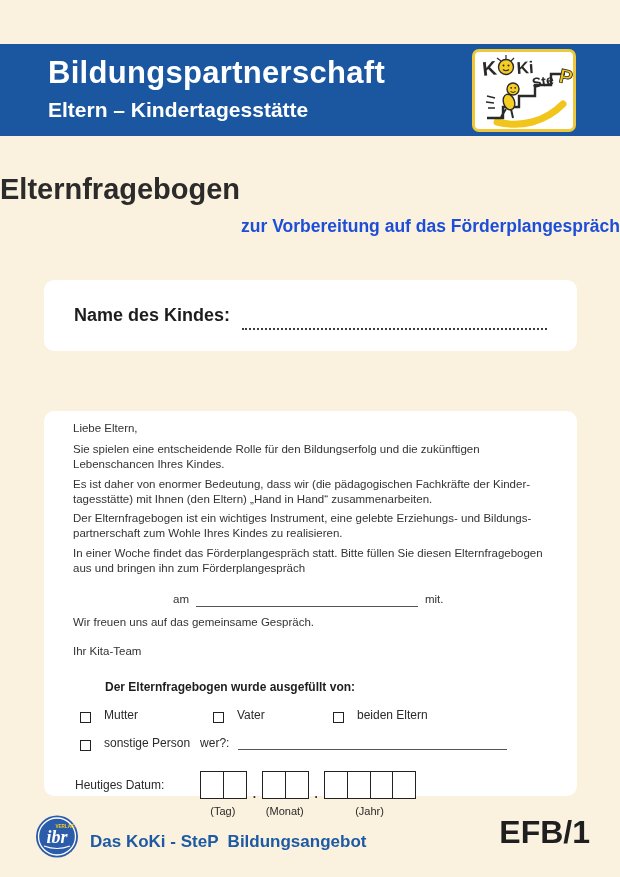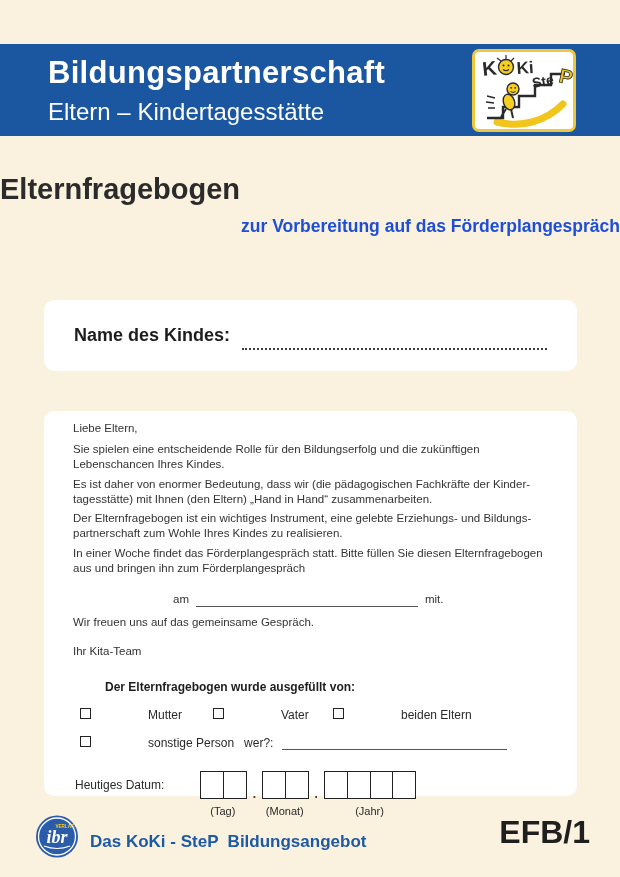--- a/index.html
+++ b/index.html
@@ -10,36 +10,36 @@
   }
   .page{position:relative;width:620px;height:877px;background:#fbf1df;overflow:hidden;}
 
   
   .header{
     position:absolute;left:0;top:44px;width:620px;height:92px;
     background:#1a57a0;box-sizing:border-box;
     padding:12px 0 0 48px;color:#ffffff;
   }
   .header-title{font-size:31px;font-weight:bold;letter-spacing:.3px;line-height:33px;}
-  .header-subtitle{font-size:24px;font-weight:normal;margin-top:9px;}
+  .header-subtitle{font-size:21px;font-weight:bold;margin-top:9px;}
   .koki-logo{
     position:absolute;right:44px;top:5px;width:104px;height:83px;
     background:#ffffff;border:3px solid #efc83a;border-radius:7px;
     box-sizing:border-box;
   }
 
   
   .doc-title{position:absolute;top:173px;left:0;width:620px;text-align:left;
     font-size:29px;font-weight:bold;color:#2b2b2b;}
   .doc-subtitle{position:absolute;top:216px;left:0;width:620px;text-align:right;
     font-size:17.5px;font-weight:bold;color:#1d4ed8;}
 
   
   .name-box{
-    position:absolute;left:44px;top:300px;width:533px;height:71px;
+    position:absolute;left:44px;top:280px;width:533px;height:71px;
     background:#ffffff;border-radius:10px;box-sizing:border-box;
     display:flex;align-items:center;padding:0 30px;
   }
   .name-label{font-size:18px;font-weight:bold;color:#1d1d1d;white-space:nowrap;}
   .name-line{flex:1;margin-left:12px;height:26px;border-bottom:2px dotted #3c3c3c;}
 
   
   .letter-box{
     position:absolute;left:44px;top:411px;width:533px;height:385px;
     background:#ffffff;border-radius:10px;box-sizing:border-box;
@@ -48,21 +48,21 @@
   }
   .para{margin:0 0 4.5px 0;white-space:pre-line;}
   .salutation{margin-bottom:6px;}
   .am-line{display:flex;align-items:flex-end;margin:16px 0 8px 100px;font-size:11.5px;}
   .am-underline{width:222px;border-bottom:1.2px solid #555;margin:0 7px;height:12px;}
   .closing{margin:8px 0 0 0;}
   .signature{margin:14px 0 0 0;}
 
   .filledby-heading{margin-top:21px;font-size:12px;font-weight:bold;color:#1d1d1d;padding-left:32px;}
   .cb-row{display:flex;align-items:center;margin-top:13px;padding-left:7px;}
-  .cb-option{display:flex;align-items:flex-start;gap:44px;}
+  .cb-option{display:flex;align-items:flex-end;}
   .cb-option.w1{width:133px;}
   .cb-option.w2{width:120px;}
   .cb{width:9px;height:9px;border:1.6px solid #222;background:#fff;flex:0 0 auto;}
   .cb-label{margin-left:13px;font-size:12px;color:#2a2a2a;}
   .other-q{margin-left:10px;font-size:12px;color:#2a2a2a;}
   .other-line{flex:1;border-bottom:1.2px solid #555;height:13px;margin:0 42px 0 9px;}
 
   .date-row{display:flex;align-items:flex-start;margin-top:20px;padding-left:2px;}
   .date-label{width:125px;font-size:12px;color:#2a2a2a;padding-top:7px;}
   .date-group{display:flex;flex-direction:column;align-items:center;}

